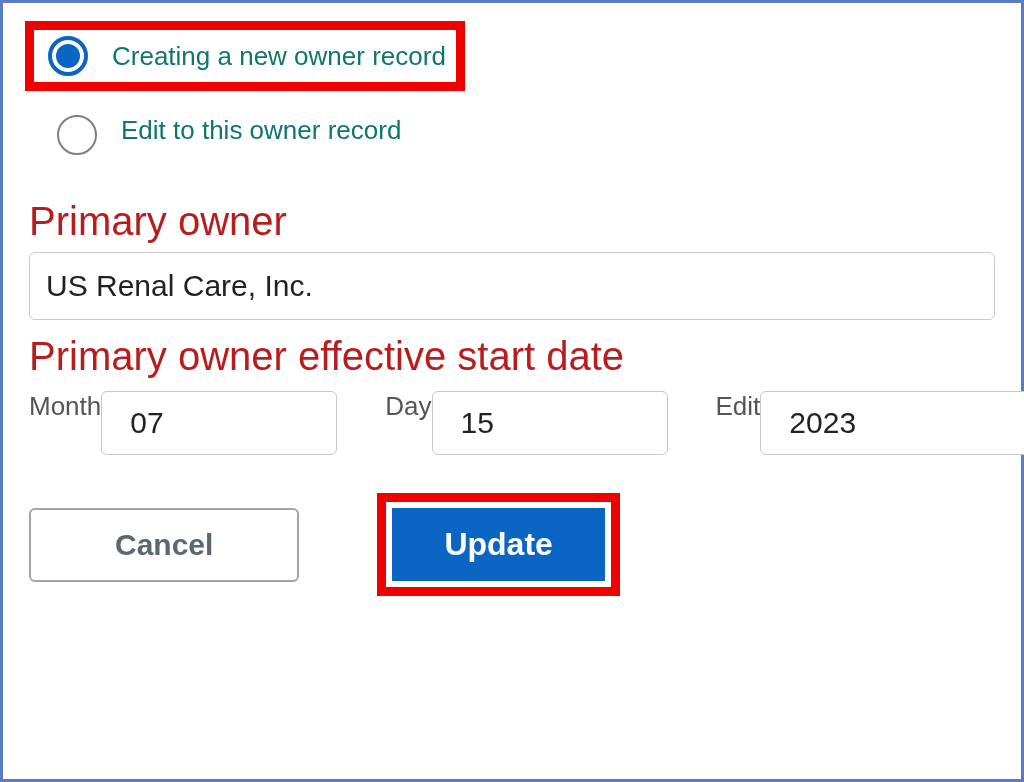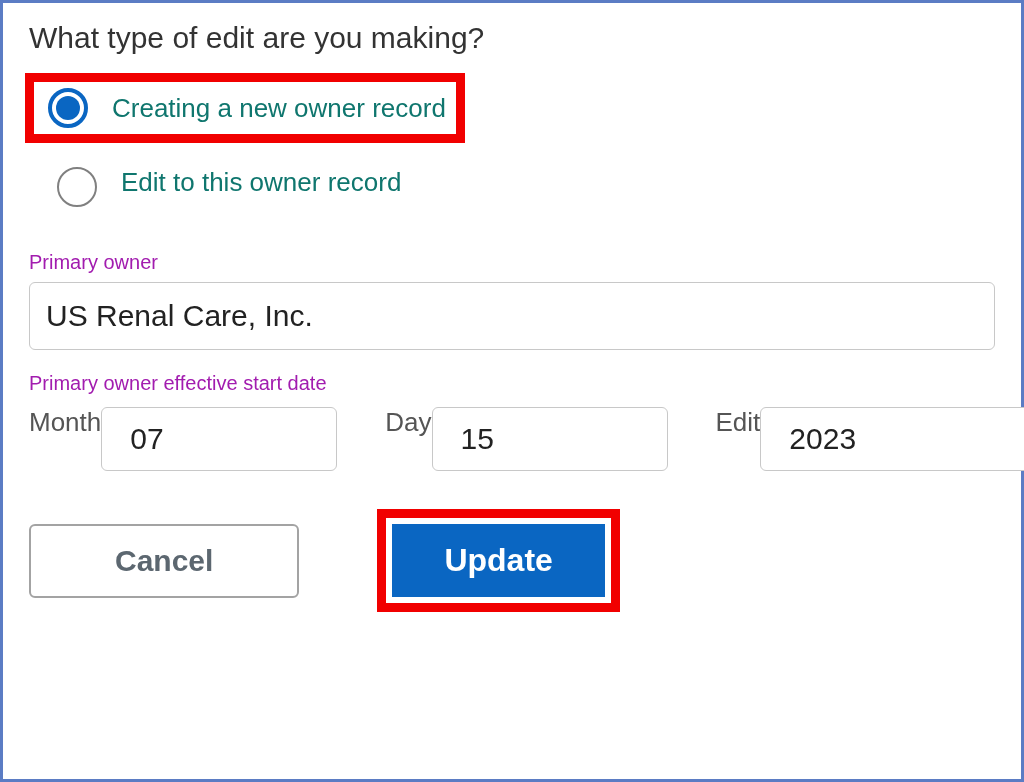--- a/index.html
+++ b/index.html
@@ -63,24 +63,24 @@
       width: 24px;
       height: 24px;
       background: #0a66c2;
       border-radius: 50%;
     }
     .radio-label {
       font-size: 26px;
       color: #0f766e;
     }
     .section-label {
-      font-size: 20px;
-      color: #a21caf;
+      font-size: 40px;
+      color: #b91c1c;
       margin-bottom: 8px;
-      margin-top: 8px;
+      margin-top: 0;
     }
     .text-input {
       width: 100%;
       font-size: 30px;
       padding: 16px 16px;
       border: 1.5px solid #c8c8c8;
       border-radius: 6px;
       background: #fff;
       color: #222;
       margin-bottom: 14px;
@@ -140,21 +140,20 @@
       padding: 18px 52px;
       cursor: pointer;
       display: block;
     }
   </style>
 </head>
 <body>
 
 <div class="form-container">
 
-  <div class="question">What type of edit are you making?</div>
 
   <div class="radio-group">
     <div class="radio-row">
       <div class="radio-highlight">
         <span class="radio-outer">
           <span class="radio-inner"></span>
         </span>
         <span class="radio-label">Creating a new owner record</span>
       </div>
     </div>

